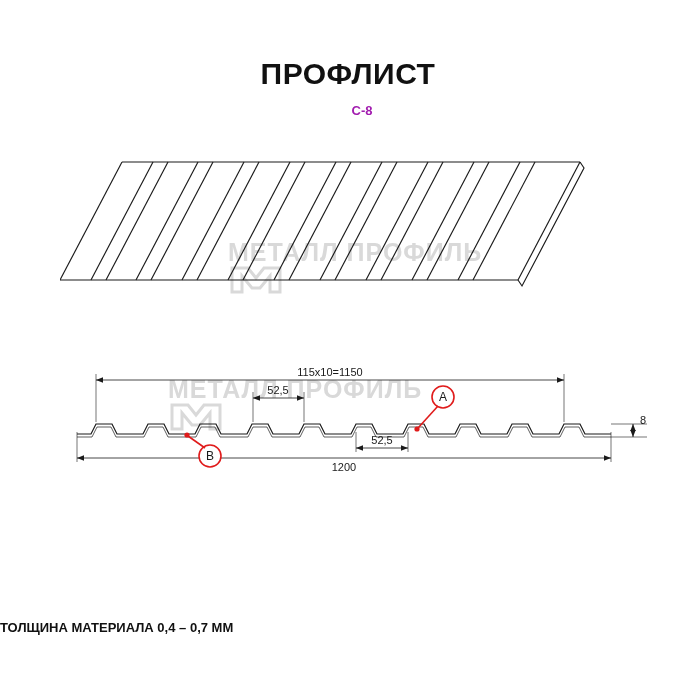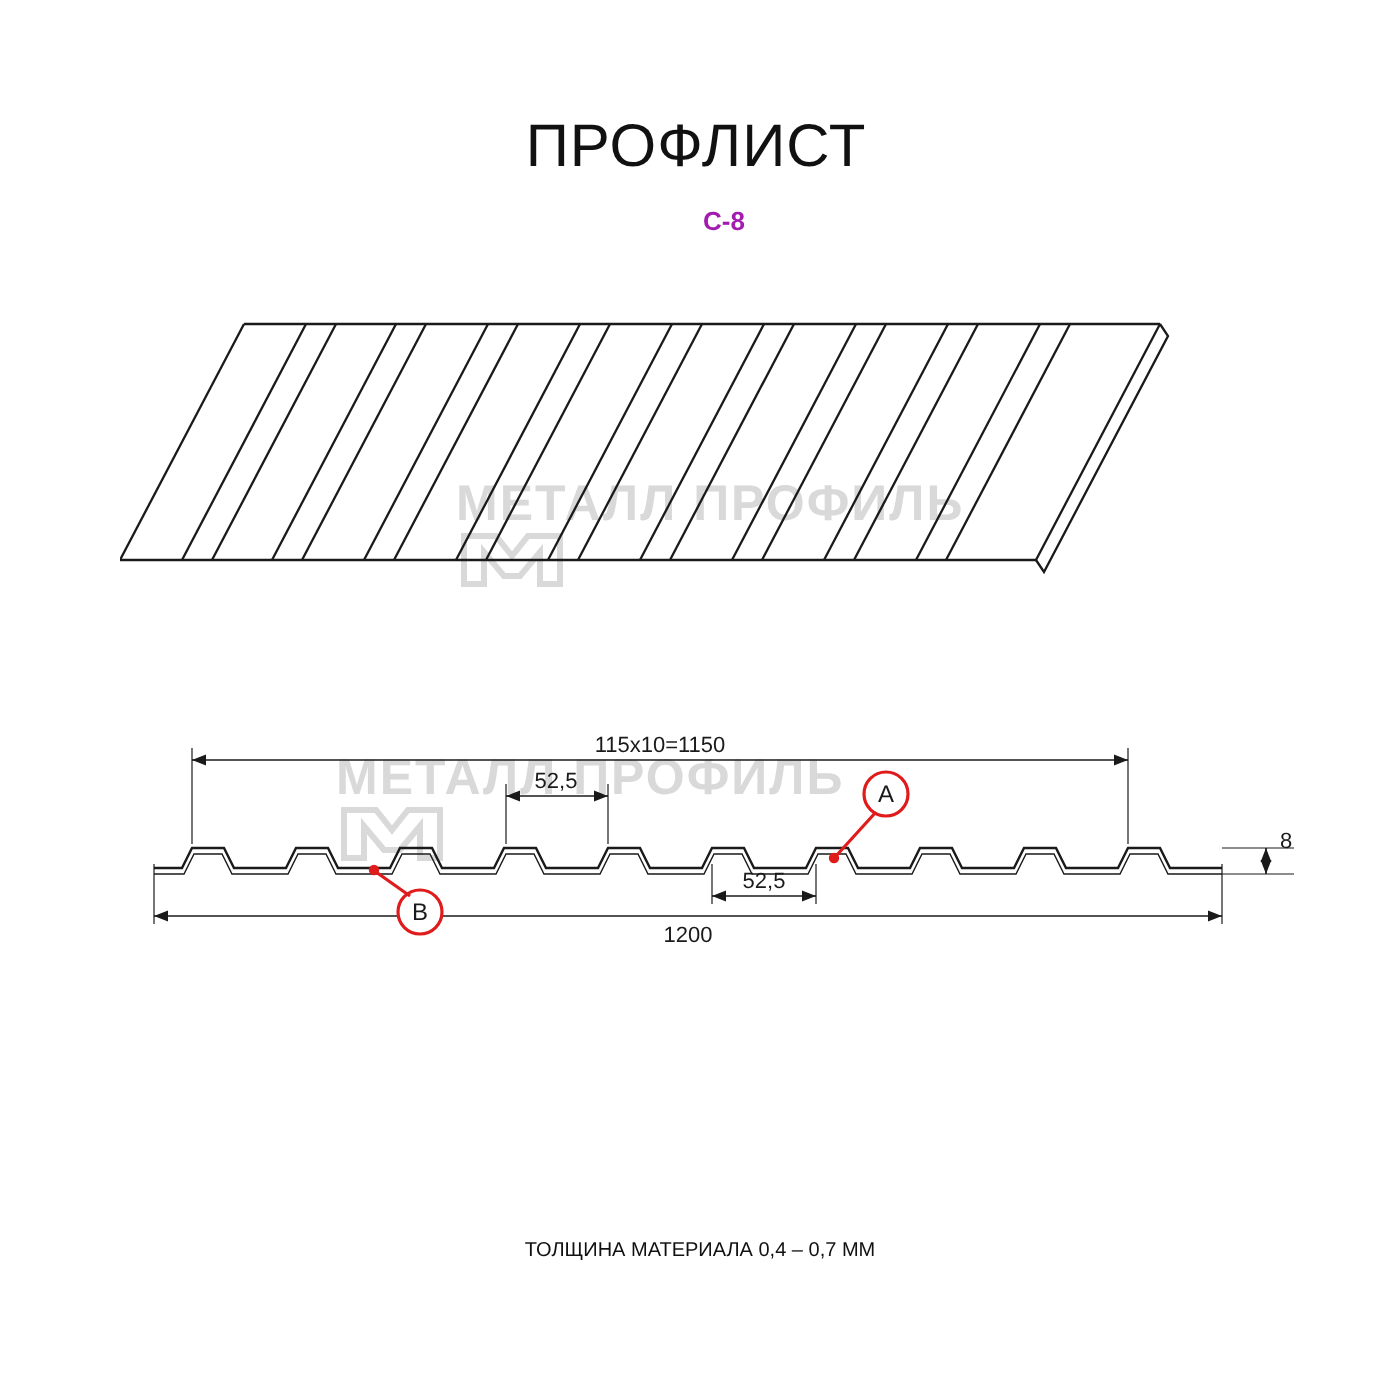--- a/index.html
+++ b/index.html
@@ -20,42 +20,42 @@
     width: 700px;
     height: 700px;
   }
   .title {
     position: absolute;
     top: 57px;
     left: 0;
     width: 696px;
     text-align: center;
     font-size: 30px;
-    font-weight: normal;
+    font-weight: bold;
     letter-spacing: 0.5px;
     color: #111111;
   }
   .subtitle {
     position: absolute;
     top: 103px;
     left: 12px;
     width: 700px;
     text-align: center;
     font-size: 13px;
     font-weight: bold;
     color: #a21caf;
   }
   .footnote {
     position: absolute;
     top: 620px;
     left: 0;
     width: 700px;
-    text-align: center;
-    font-size: 10px;
-    font-weight: normal;
+    text-align: left;
+    font-size: 13px;
+    font-weight: bold;
     color: #111111;
   }
   .persp-wrap {
     position: absolute;
     top: 140px;
     left: 60px;
     width: 580px;
     height: 170px;
   }
   .section-wrap {

